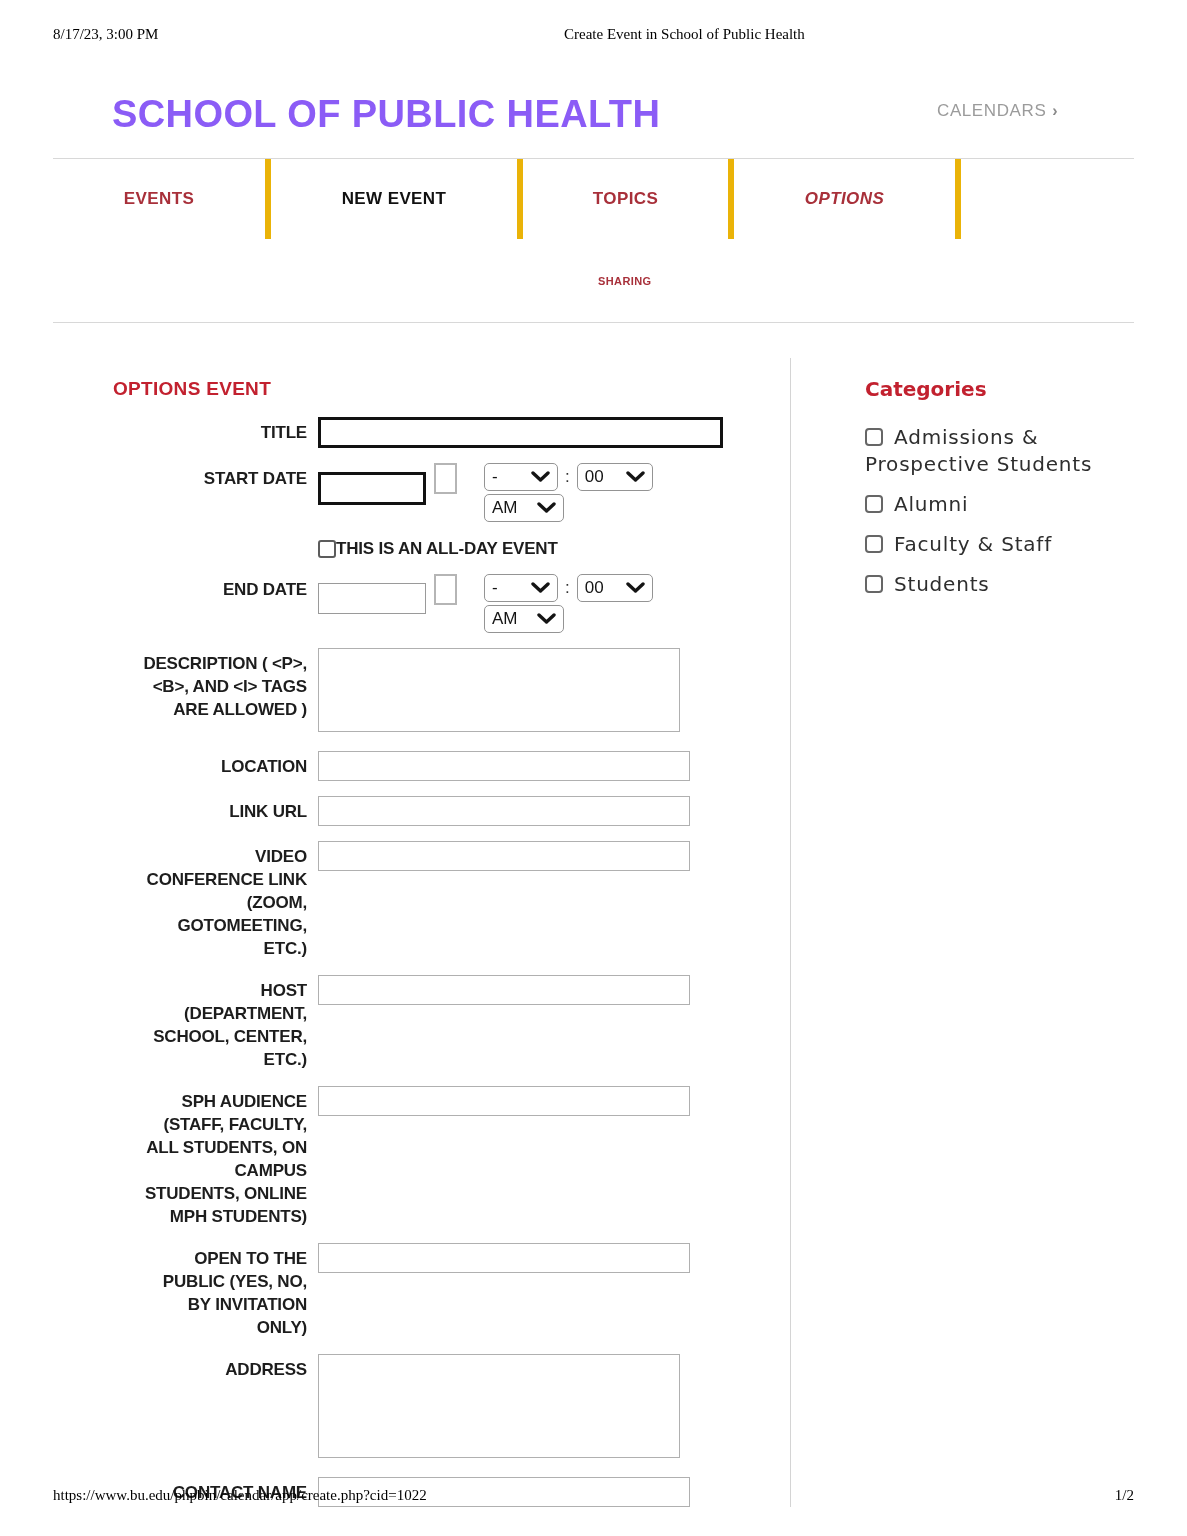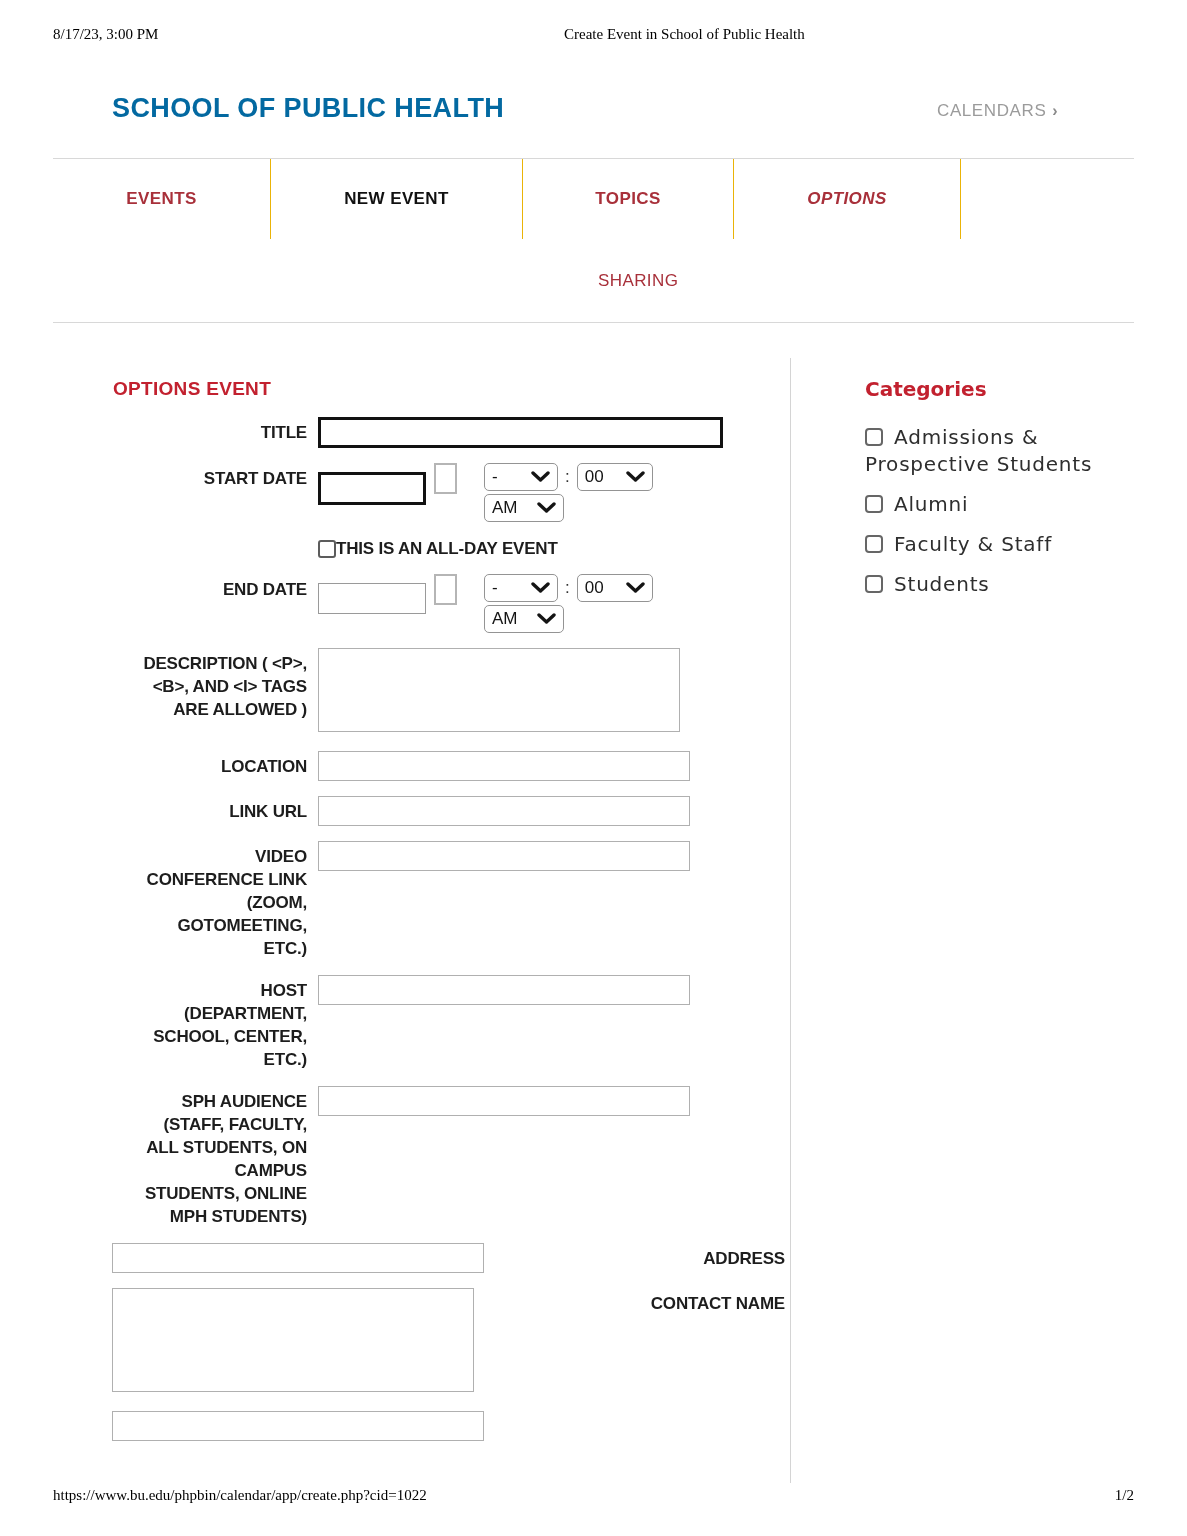--- a/index.html
+++ b/index.html
@@ -12,39 +12,39 @@
   .print-header { position:absolute; top:26px; left:53px; right:53px; height:20px;
     font-family:"Liberation Serif", serif; font-size:15px; color:#000; }
   .print-datetime { position:absolute; left:0; top:0; }
   .print-title { position:absolute; left:511px; top:0; }
   .footer-url { position:absolute; left:53px; top:1487px;
     font-family:"Liberation Serif", serif; font-size:15px; color:#000; }
   .footer-page { position:absolute; right:53px; top:1487px;
     font-family:"Liberation Serif", serif; font-size:15px; color:#000; }
 
   
-  .site-title { position:absolute; left:112px; top:93px; font-size:27px; font-weight:bold;
-    color:#0369a1; letter-spacing:0.4px; }
+  .site-title { position:absolute; left:112px; top:93px; font-size:38px; font-weight:bold;
+    color:#8b5cf6; letter-spacing:0.4px; }
   .calendars-link { position:absolute; left:937px; top:101px; font-size:17px;
     color:#9b9b9b; letter-spacing:0.6px; cursor:pointer; }
   .calendars-link .chev { color:#8a8a8a; font-weight:bold; margin-left:6px; font-size:16px; }
 
   
   .nav { position:absolute; top:158px; left:53px; width:1081px;
     border-top:1px solid #d8d8d8; border-bottom:1px solid #d8d8d8; }
   .nav-row1 { display:flex; height:80px; }
   .nav-cell { display:flex; align-items:center; justify-content:center;
-    border-right:1px solid #eab308; box-sizing:border-box;
+    border-right:6px solid #eab308; box-sizing:border-box;
     font-size:17px; font-weight:bold; letter-spacing:0.4px; color:#a8303a; cursor:pointer; }
   .nav-cell.c1 { width:218px; } .nav-cell.c2 { width:252px; }
   .nav-cell.c3 { width:211px; } .nav-cell.c4 { width:227px;font-style:italic; }
   .nav-cell.c5 { width:173px; border-right:none; cursor:default; }
   .nav-cell.active { color:#111111; }
   .nav-row2 { height:83px; display:flex; align-items:center; }
-  .nav-sharing { margin-left:545px; font-size:17px; font-weight:normal;
+  .nav-sharing { margin-left:545px; font-size:11px; font-weight:bold;
     letter-spacing:0.4px; color:#a8303a; cursor:pointer; }
 
   
   .main { position:absolute; top:358px; left:53px; width:1081px; display:flex; align-items:stretch; }
   .form-col { width:737px; box-sizing:border-box; padding-left:59px; }
   .cat-col { width:344px; box-sizing:border-box; border-left:1px solid #d4d4d4;
     padding-left:74px; min-height:1125px; }
 
   .form-heading { margin:20px 0 17px 1px; font-size:19px; font-weight:bold;
     color:#c2212f; letter-spacing:0.3px; }
@@ -237,20 +237,24 @@
         <div class="flabel">SPH AUDIENCE
 (STAFF, FACULTY,
 ALL STUDENTS, ON
 CAMPUS
 STUDENTS, ONLINE
 MPH STUDENTS)</div>
         <div>
           <input type="text" class="text-input" style="">
         </div>
 
+        <div class="flabel">OPEN TO THE
+PUBLIC (YES, NO,
+BY INVITATION
+ONLY)</div>
         <div>
           <input type="text" class="text-input" style="">
         </div>
 
         <div class="flabel">ADDRESS</div>
         <div>
           <textarea class="ta addr" style=""></textarea>
         </div>
 
         <div class="flabel">CONTACT NAME</div>

